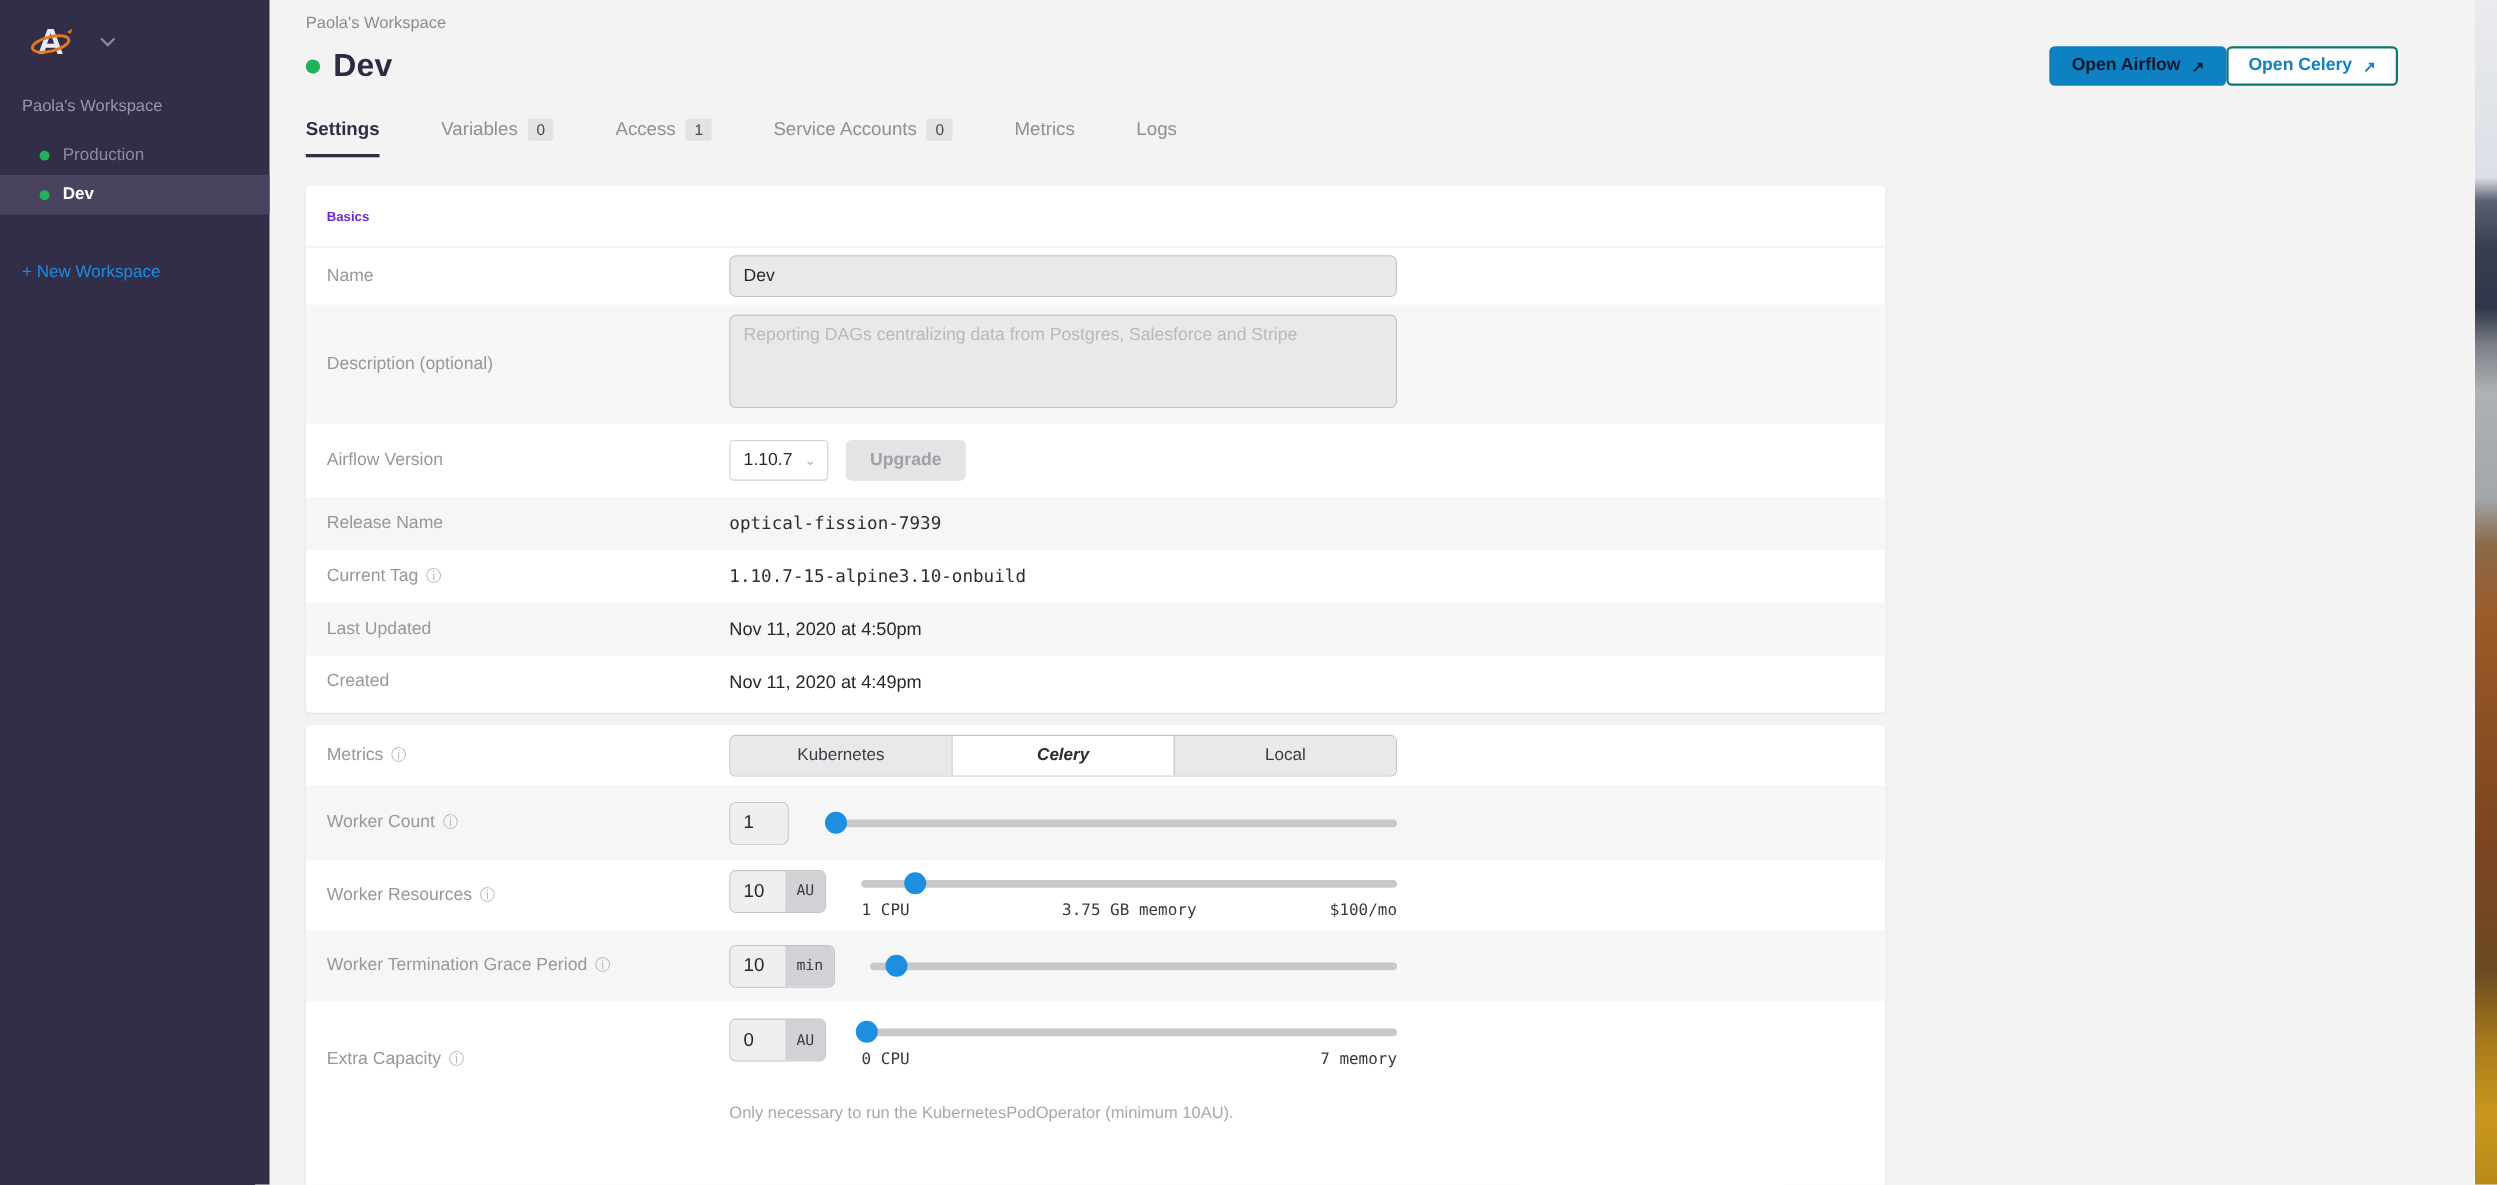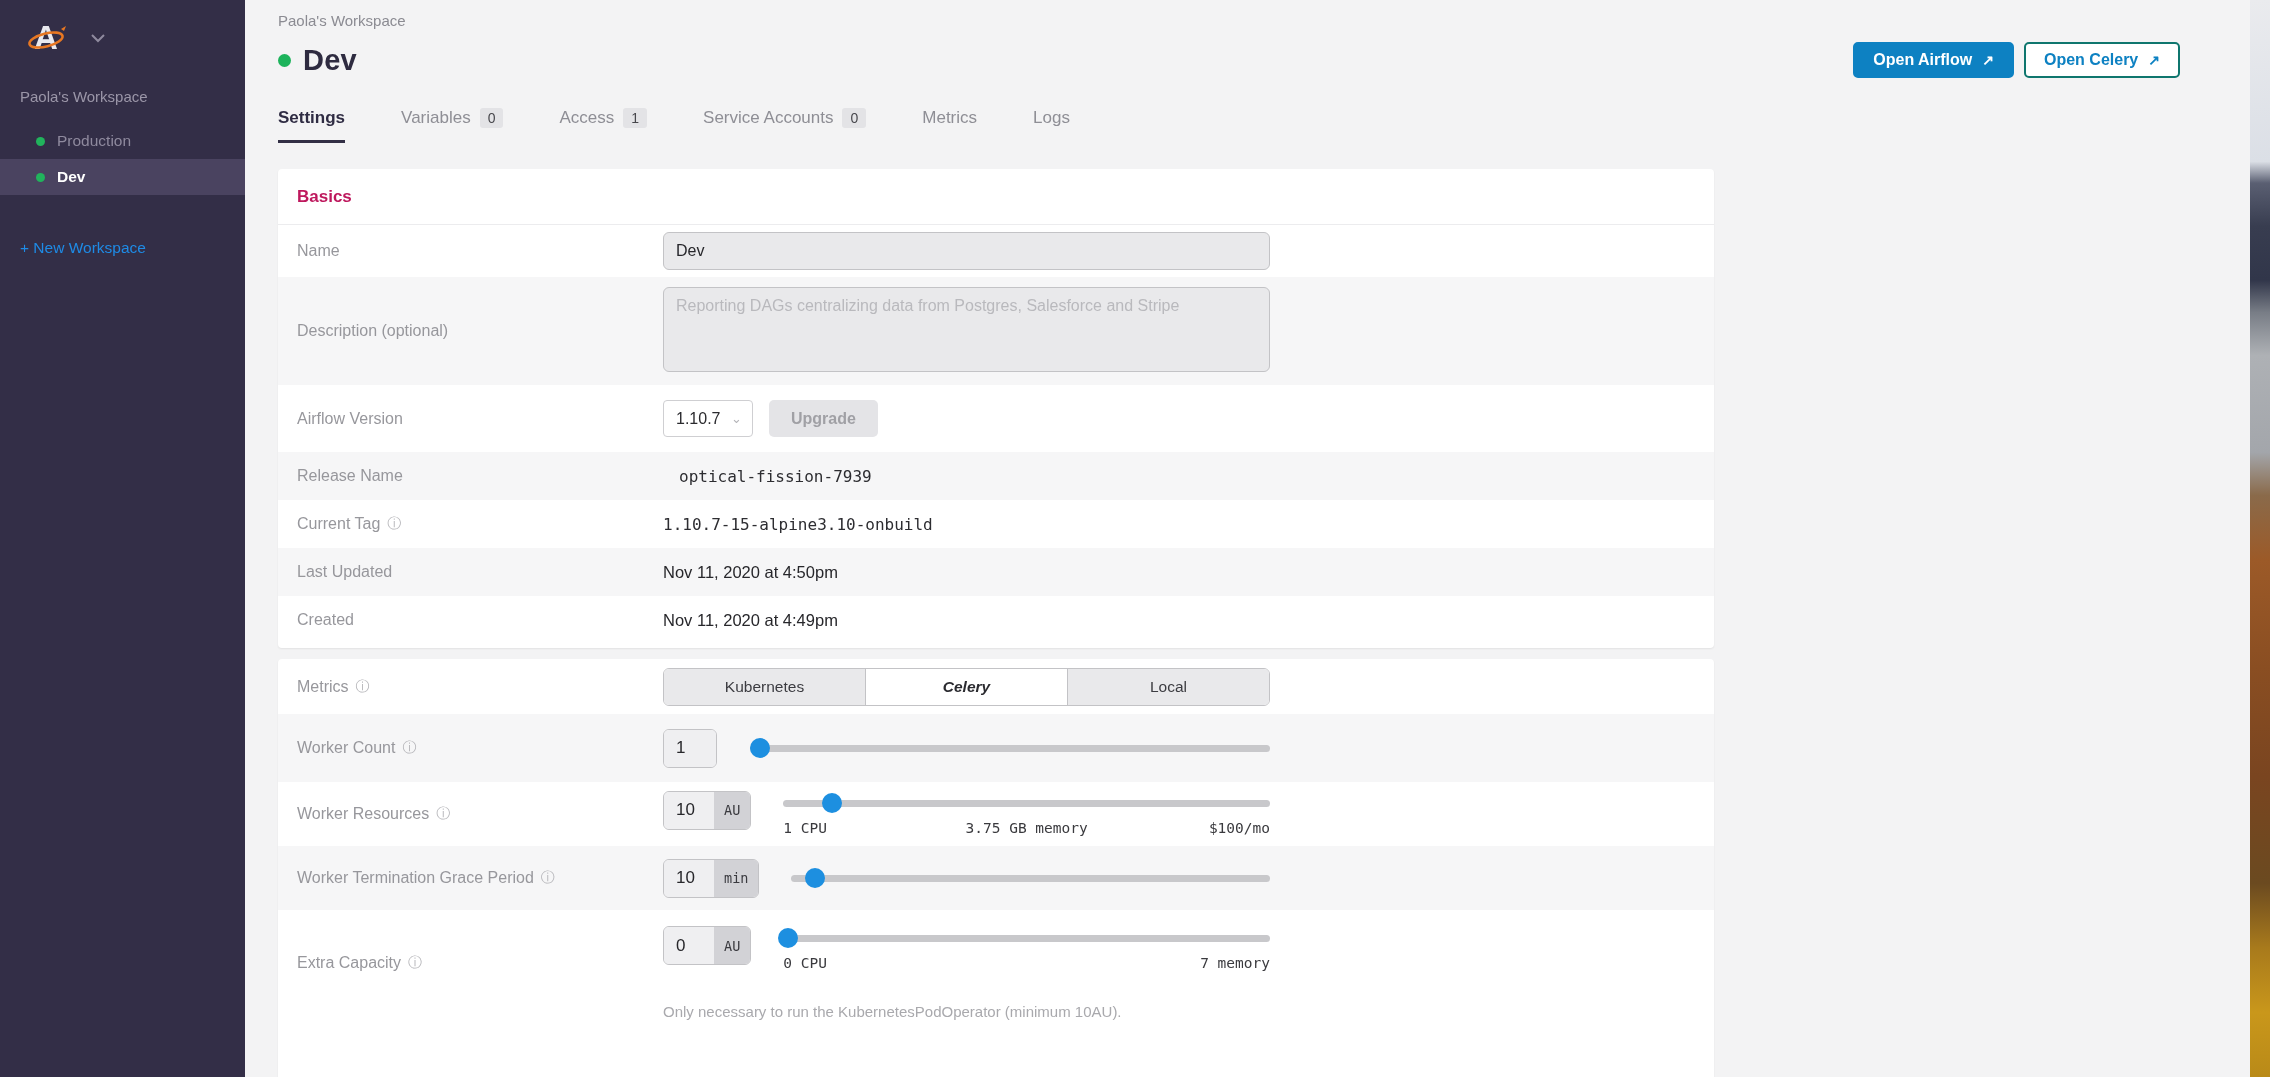--- a/index.html
+++ b/index.html
@@ -27,38 +27,38 @@
   .breadcrumb { position:absolute; left:33px; top:12px; font-size:15px; color:#8b8b92; }
   .title-row { position:absolute; left:33px; top:40px; right:70px; height:40px;
     display:flex; align-items:center; }
   .title-dot { width:13px; height:13px; border-radius:50%; background:#1cb35b; margin-right:12px; }
   .page-title { font-size:29px; font-weight:bold; color:#2e2b40; letter-spacing:.2px; }
   .title-spacer { flex:1; }
   .btn { height:36px; display:inline-flex; align-items:center; justify-content:center;
     border-radius:5px; font-size:16px; font-weight:bold; padding:0 18px; cursor:pointer;
     font-family:"Liberation Sans", sans-serif; }
   .btn .ext { font-size:14px; margin-left:10px; font-weight:bold; }
-  .btn-primary { background:#0d81c2; color:#ffffff; border:2px solid #0d81c2; margin-right:10px; }
+  .btn-primary { background:#0d81c2; color:#0f172a; border:2px solid #0d81c2; }
   .btn-outline { background:#fff; color:#0d81c2; border:2px solid #0f766e; }
 
   
   .tabs { position:absolute; left:33px; top:108px; display:flex; gap:56px; }
   .tab { display:flex; align-items:center; font-size:17px; color:#8e8e95;
     padding-bottom:12px; cursor:pointer; border-bottom:3px solid transparent; }
   .tab.active { color:#2f2c43; font-weight:bold; border-bottom-color:#322f45; }
   .tab .badge { margin-left:9px; background:#e3e3e6; color:#47474c; font-size:14px;
     border-radius:3px; padding:2px 8px; font-weight:normal; }
 
   
   .card { position:absolute; left:33px; width:1436px; background:#fff;
     border-radius:4px; box-shadow:0 1px 2px rgba(0,0,0,.07); overflow:hidden; }
   .card-basics { top:169px; height:479px; }
   .card-exec { top:659px; height:430px; }
   .card-header { height:56px; display:flex; align-items:center; padding-left:19px;
-    font-size:17px; font-weight:bold; color:#be185d; border-bottom:1px solid #ececee; }
+    font-size:12px; font-weight:bold; color:#6d28d9; border-bottom:1px solid #ececee; }
   .row { display:flex; align-items:center; }
   .row.alt { background:#f6f6f7; }
   .row-label { width:385px; flex:0 0 auto; padding-left:19px; font-size:16px; color:#97979c;
     display:flex; align-items:center; }
   .info-icon { margin-left:7px; color:#b5b5b9; font-size:14px; }
   .row-value { width:607px; flex:0 0 auto; position:relative; }
   .plain-value { font-size:16.5px; color:#27272b; }
   .mono { font-family:"DejaVu Sans Mono", monospace; }
   .mono-value { font-size:16px; color:#2d2d31; }
 
@@ -208,21 +208,21 @@
         <div class="row-label">Airflow Version</div>
         <div class="row-value" style="display:flex; align-items:center;">
           <div class="select-box">
             <span>1.10.7</span>
             <span class="chev">⌄</span>
           </div>
           <button class="btn-disabled">Upgrade</button>
         </div>
       </div>
 
-      <div class="row alt" style="height:48px;gap:16px;">
+      <div class="row alt" style="height:48px;">
         <div class="row-label">Release Name</div>
         <div class="row-value">
           <span class="mono mono-value">optical-fission-7939</span>
         </div>
       </div>
 
       <div class="row" style="height:48px;">
         <div class="row-label">
           <span>Current Tag</span>
           <span class="info-icon">ⓘ</span>

